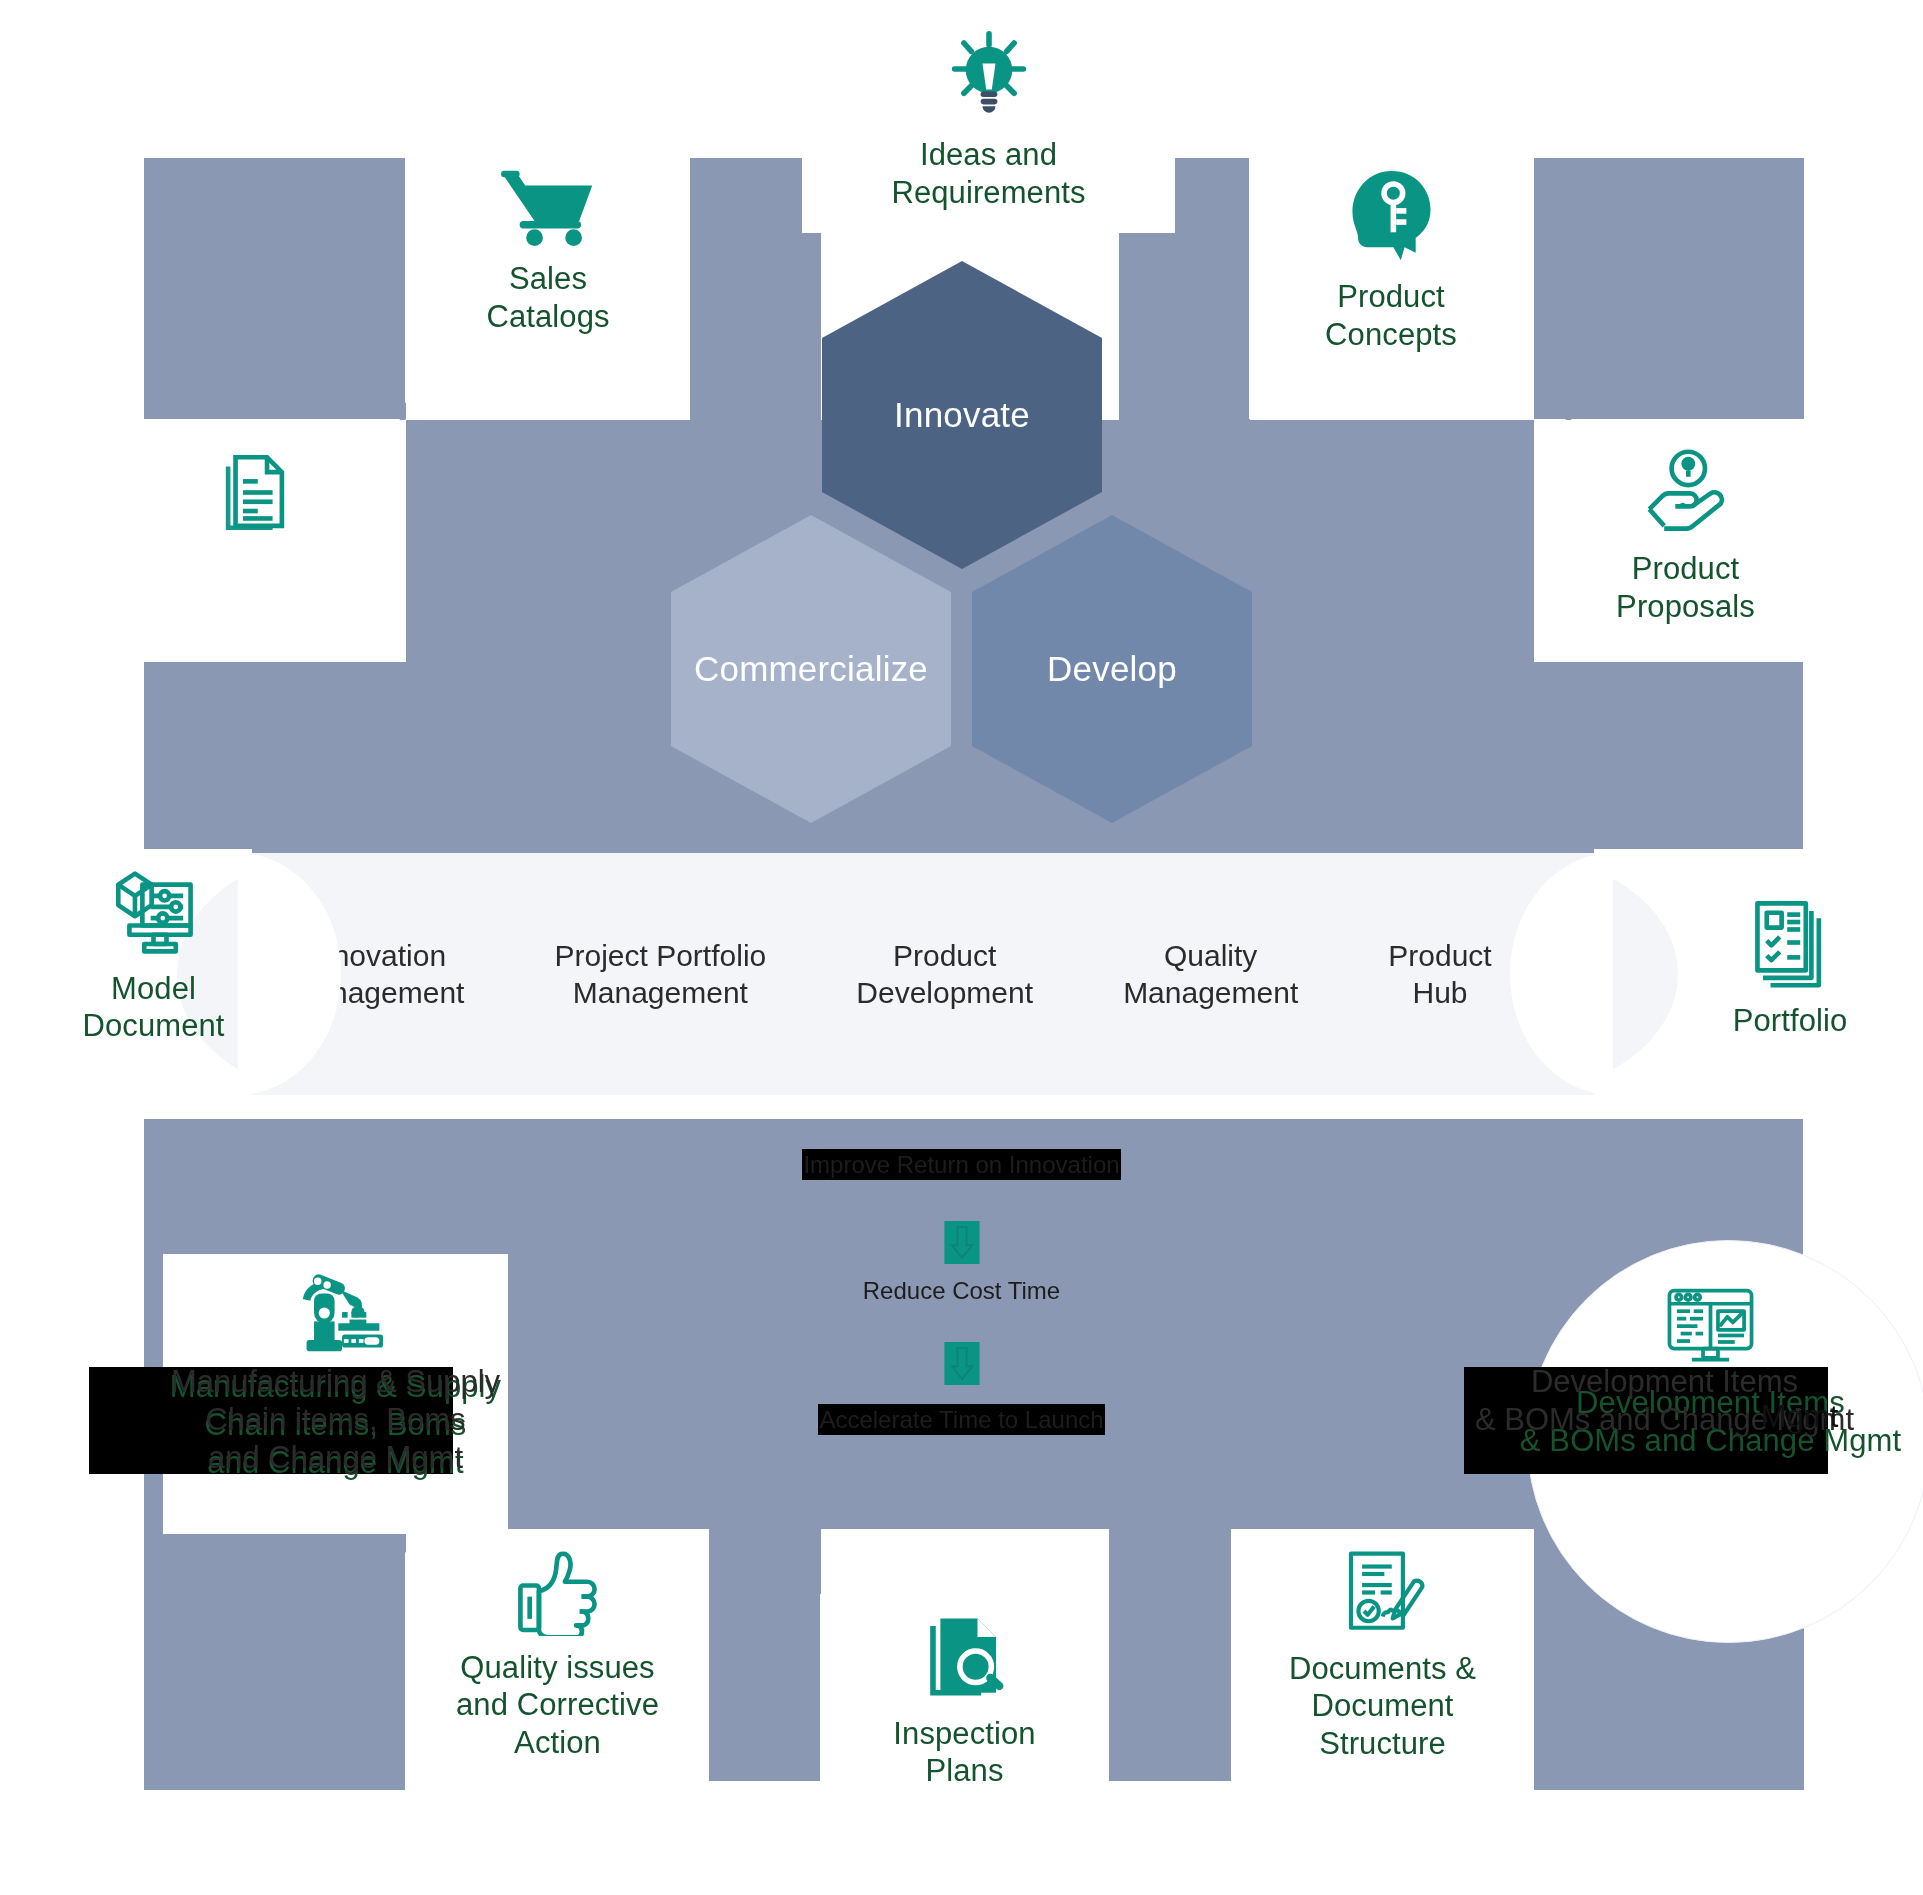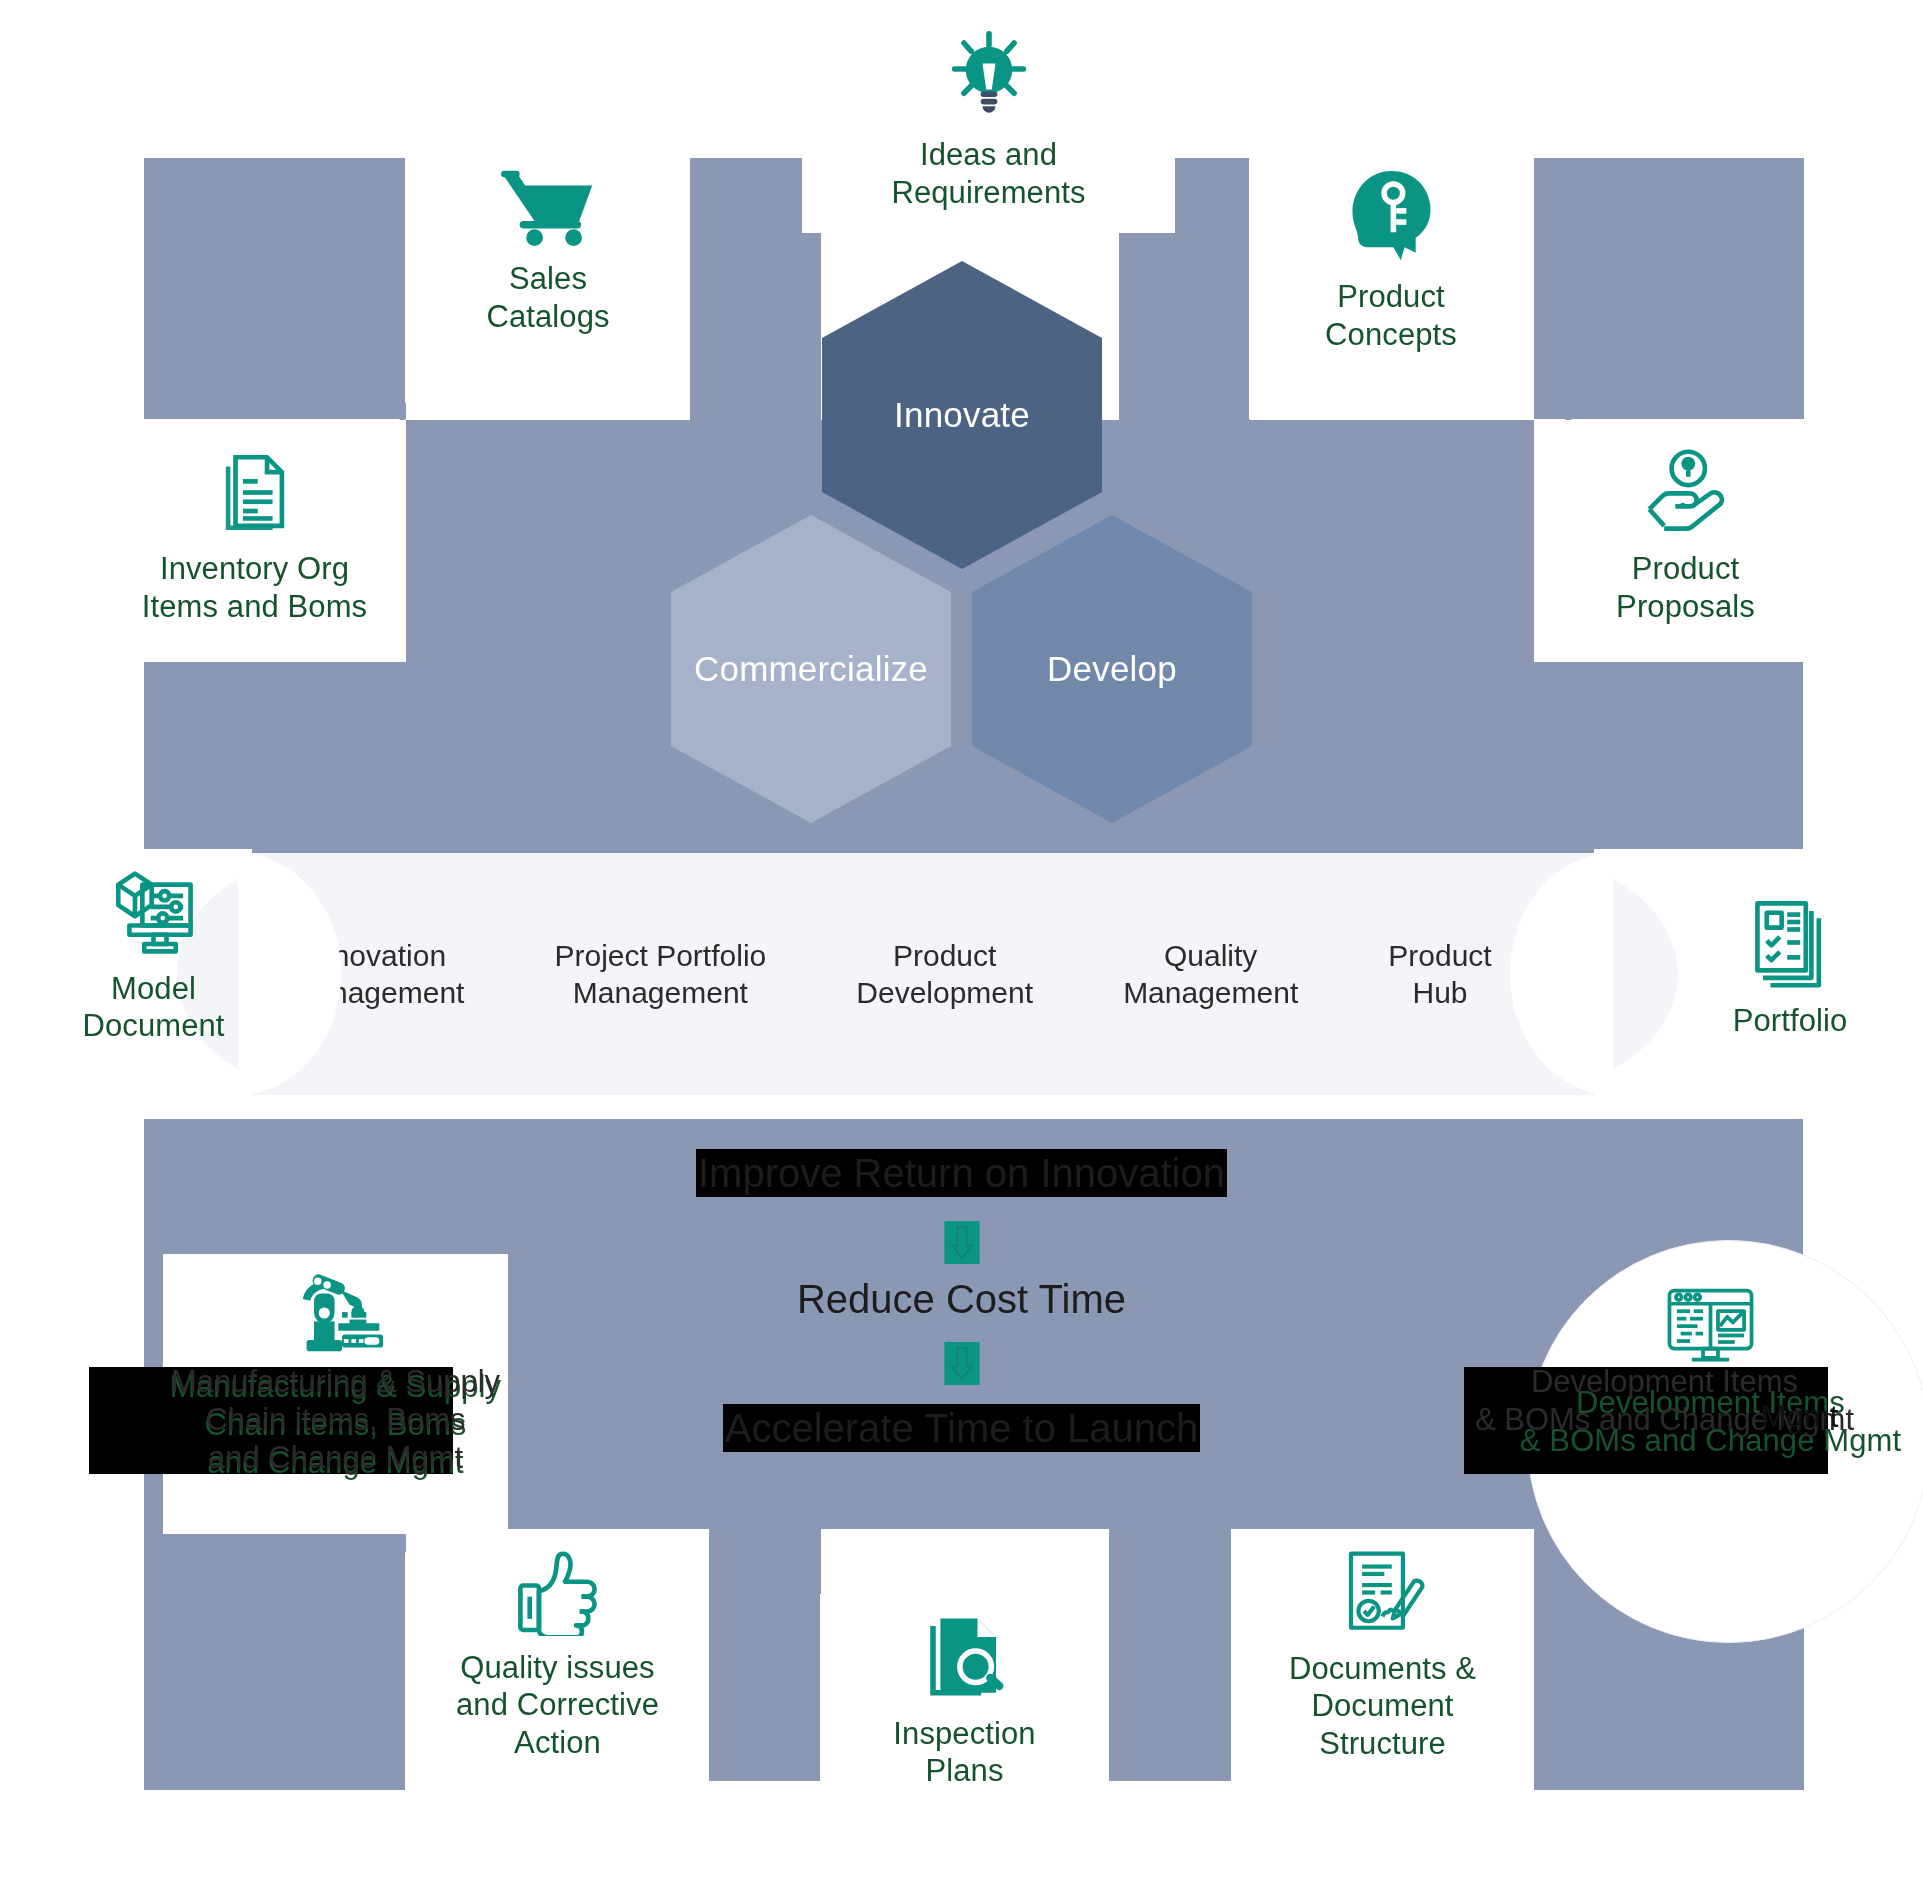--- a/index.html
+++ b/index.html
@@ -93,21 +93,21 @@
     color: #2b2b2b;
     text-align: center;
     white-space: pre-line;
   }
 
   
   .benefit {
     position: absolute;
     left: 0; right: 0;
     text-align: center;
-    font-size: 40px;
+    font-size: 24px;
     color: #1d1d1d;
   }
   .benefit .hl {
     background: #000000;
     color: #1d1d1d;
     padding: 1.9px 1.9px;
   }
   .benefit .ghost {
     position: absolute;
     left: 0; right: 0; top: 0;
@@ -244,22 +244,20 @@
           <path d="M56 10 v16 h16"></path>
           <path d="M14 20 v66 h48" opacity=".95"></path>
           <line x1="30" y1="36" x2="46" y2="36"></line>
           <line x1="30" y1="48" x2="62" y2="48"></line>
           <line x1="30" y1="58" x2="62" y2="58"></line>
           <line x1="30" y1="68" x2="46" y2="68"></line>
           <line x1="30" y1="76" x2="62" y2="76"></line>
         </g>
       </svg>
     </span>
-    <div class="cap">Inventory Org
-Items and Boms</div>
   </div>
 
   <div class="card" style="left:1534px; top:420px; width:303px; height:242px; padding-top:28px;">
     <span class="icon">
       <svg width="103" height="89" viewBox="0 0 110 96">
         <g fill="none" stroke="#0a9484" stroke-width="5">
           <circle cx="58" cy="22" r="18"></circle>
           <path d="M58 13 v18 M53 17 a5 5 0 0 1 10 0 a5 5 0 0 0 -10 0 a5 5 0 0 0 10 0"></path>
           <path d="M16 66 l14 -14 a10 10 0 0 1 8 -3 h22 a7 7 0 0 1 0 14 h-16"></path>
           <path d="M62 63 l20 -14 a8 8 0 0 1 11 11 l-30 24 a10 10 0 0 1 -7 3 h-24"></path>

